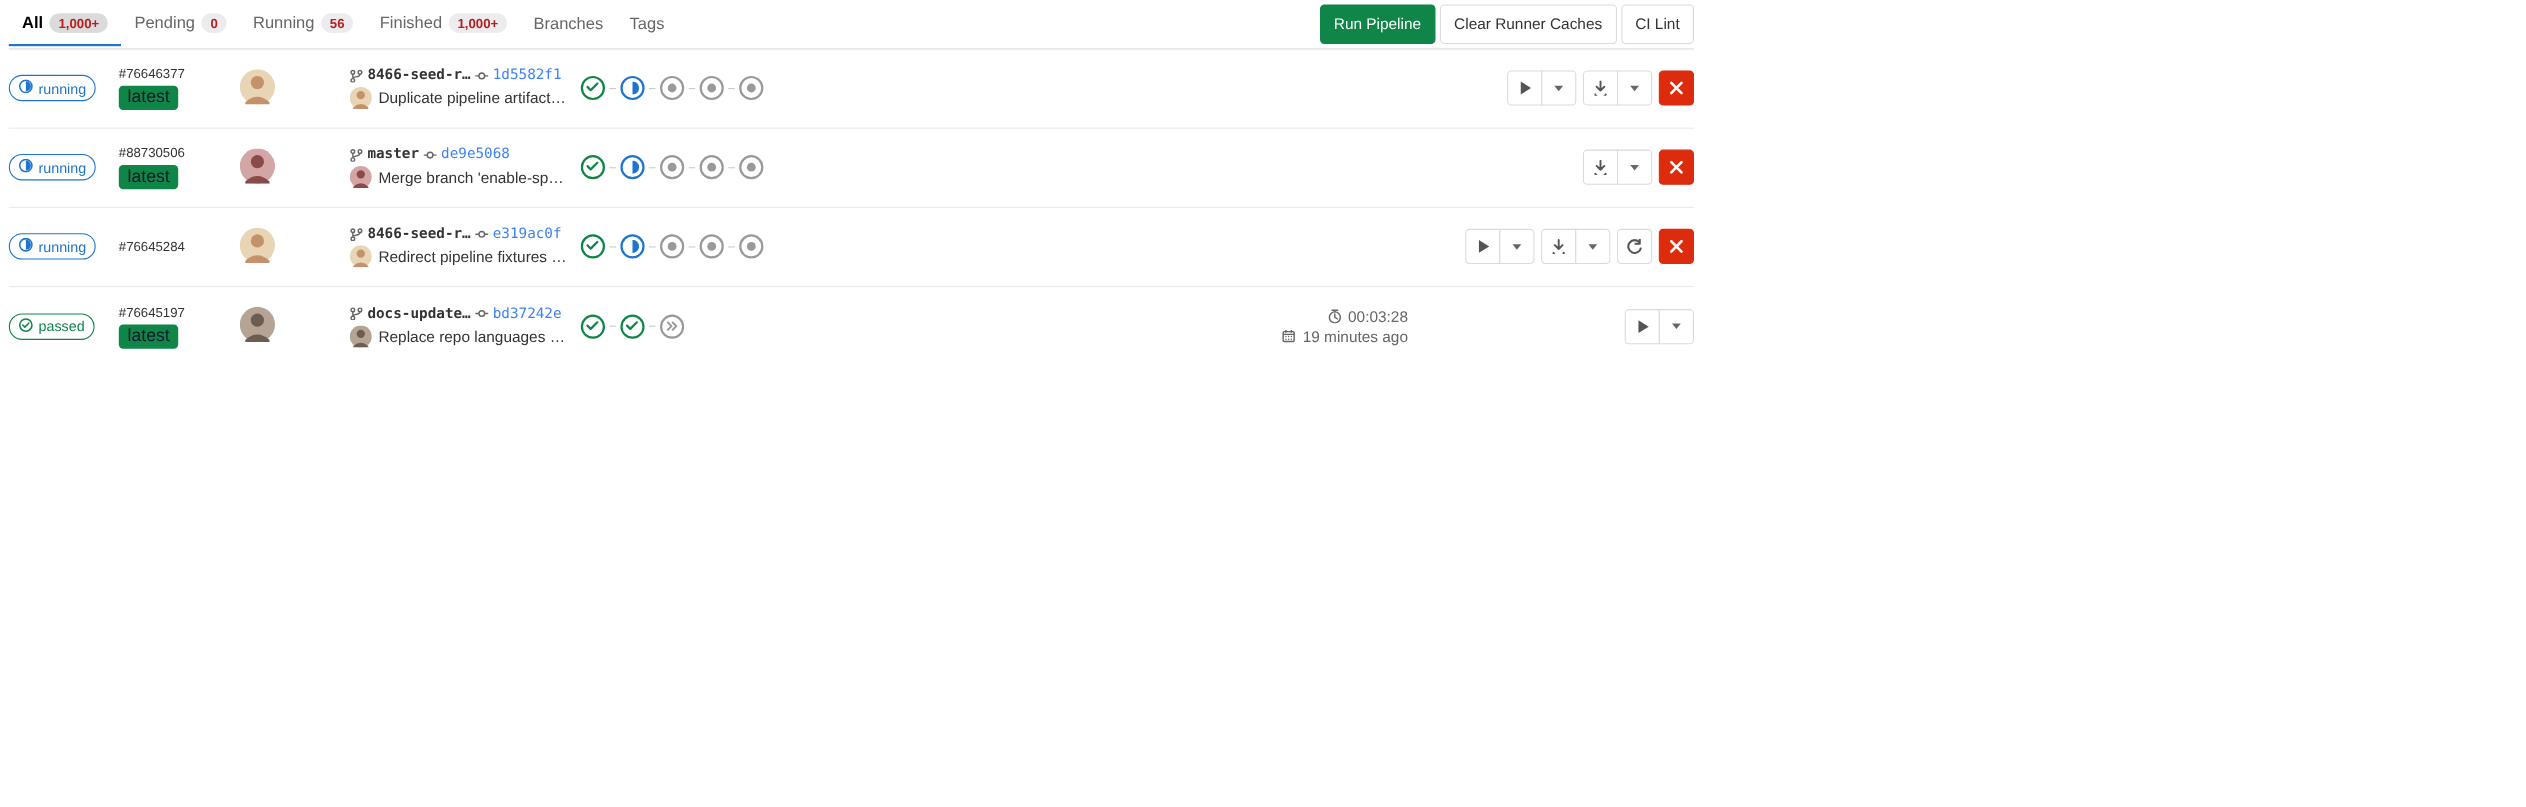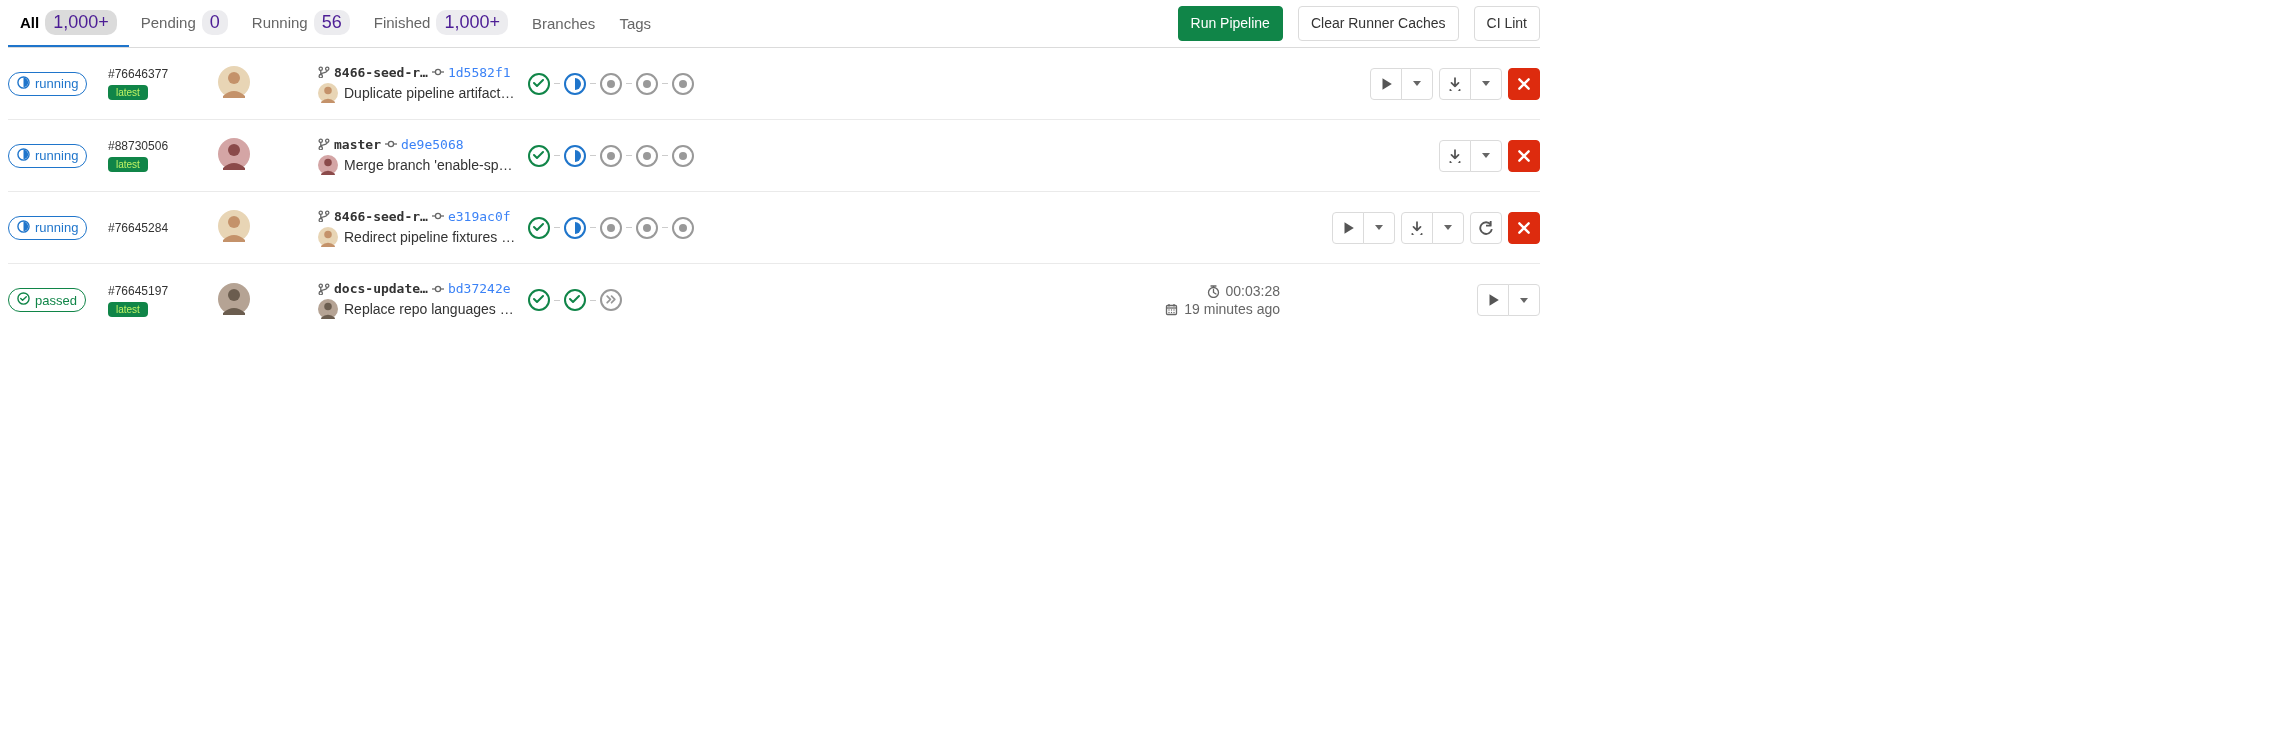--- a/index.html
+++ b/index.html
@@ -5,25 +5,25 @@
 * { box-sizing: border-box; margin: 0; padding: 0; }
 body { font-family: -apple-system, BlinkMacSystemFont, "Segoe UI", Helvetica, Arial, sans-serif; font-size: 14px; color: #303030; background: #fff; }
 
 .container { width: 1548px; margin: 0; padding: 0 8px; }
 
 
 .tabs-row { display: flex; align-items: center; border-bottom: 1px solid #dbdbdb; padding: 0; }
 .tabs { display: flex; gap: 0; flex: 1; }
 .tab { display: flex; align-items: center; gap: 6px; padding: 10px 12px; color: #666; cursor: pointer; border-bottom: 2px solid transparent; font-size: 15px; }
 .tab.active { color: #000; border-bottom-color: #1f75cb; font-weight: 600; }
-.tab .count { background: #ececef; color: #4c1d95; font-size: 18px; padding: 2px 8px; border-radius: 10px; font-weight: 400; }
+.tab .count { background: #ececef; color: #b91c1c; font-size: 12px; padding: 2px 8px; border-radius: 10px; font-weight: 700; }
 .tab.active .count { background: #dbdbdb; }
 .tab-plain { display: flex; align-items: center; padding: 10px 12px; color: #666; cursor: pointer; font-size: 15px; }
 
-.actions { display: flex; gap: 15px; align-items: center; padding: 4px 0; }
+.actions { display: flex; gap: 4px; align-items: center; padding: 4px 0; }
 .btn { display: inline-flex; align-items: center; padding: 7px 12px; border: 1px solid #dbdbdb; border-radius: 4px; background: #fff; color: #333; cursor: pointer; font-size: 14px; line-height: 1.4; }
 .btn-primary { background: #108548; border-color: #108548; color: #fff; font-weight: 500; }
 
 
 .table-header { display: flex; padding: 12px 0; color: #666; font-size: 14px; border-bottom: 1px solid #eaeaea; }
 .col-status { width: 100px; }
 .col-pipeline { width: 110px; }
 .col-trig { width: 100px; }
 .col-commit { width: 210px; }
 .col-stages { width: 300px; }
@@ -36,21 +36,21 @@
 
 
 .status-badge { display: inline-flex; align-items: center; gap: 5px; padding: 3px 8px; border-radius: 14px; font-size: 13px; border: 1px solid; }
 .status-running { color: #1f75cb; border-color: #1f75cb; }
 .status-passed { color: #108548; border-color: #108548; }
 .status-badge svg { width: 13px; height: 13px; }
 
 
 .pipe-cell { display: flex; flex-direction: column; gap: 4px; align-items: flex-start; }
 .pipe-id { color: #333; font-size: 12px; }
-.latest-badge { background: #108548; color: #bef264; font-size: 10px; padding: 2px 8px; border-radius: 4px; }
+.latest-badge { background: #108548; color: #0f172a; font-size: 16px; padding: 2px 8px; border-radius: 4px; }
 
 
 .avatar { width: 32px; height: 32px; border-radius: 50%; display: inline-block; }
 .avatar-small { width: 20px; height: 20px; border-radius: 50%; display: inline-block; flex-shrink: 0; }
 
 
 .commit-cell { display: flex; flex-direction: column; gap: 3px; max-width: 200px; }
 .commit-line1 { display: flex; align-items: center; gap: 4px; font-size: 14px; }
 .branch-name { font-family: "SFMono-Regular", Consolas, monospace; font-weight: 700; color: #333; max-width: 98px; overflow: hidden; text-overflow: ellipsis; white-space: nowrap; font-size: 13px; }
 .sha { font-family: "SFMono-Regular", Consolas, monospace; color: #3b82f6; font-size: 13px; }

